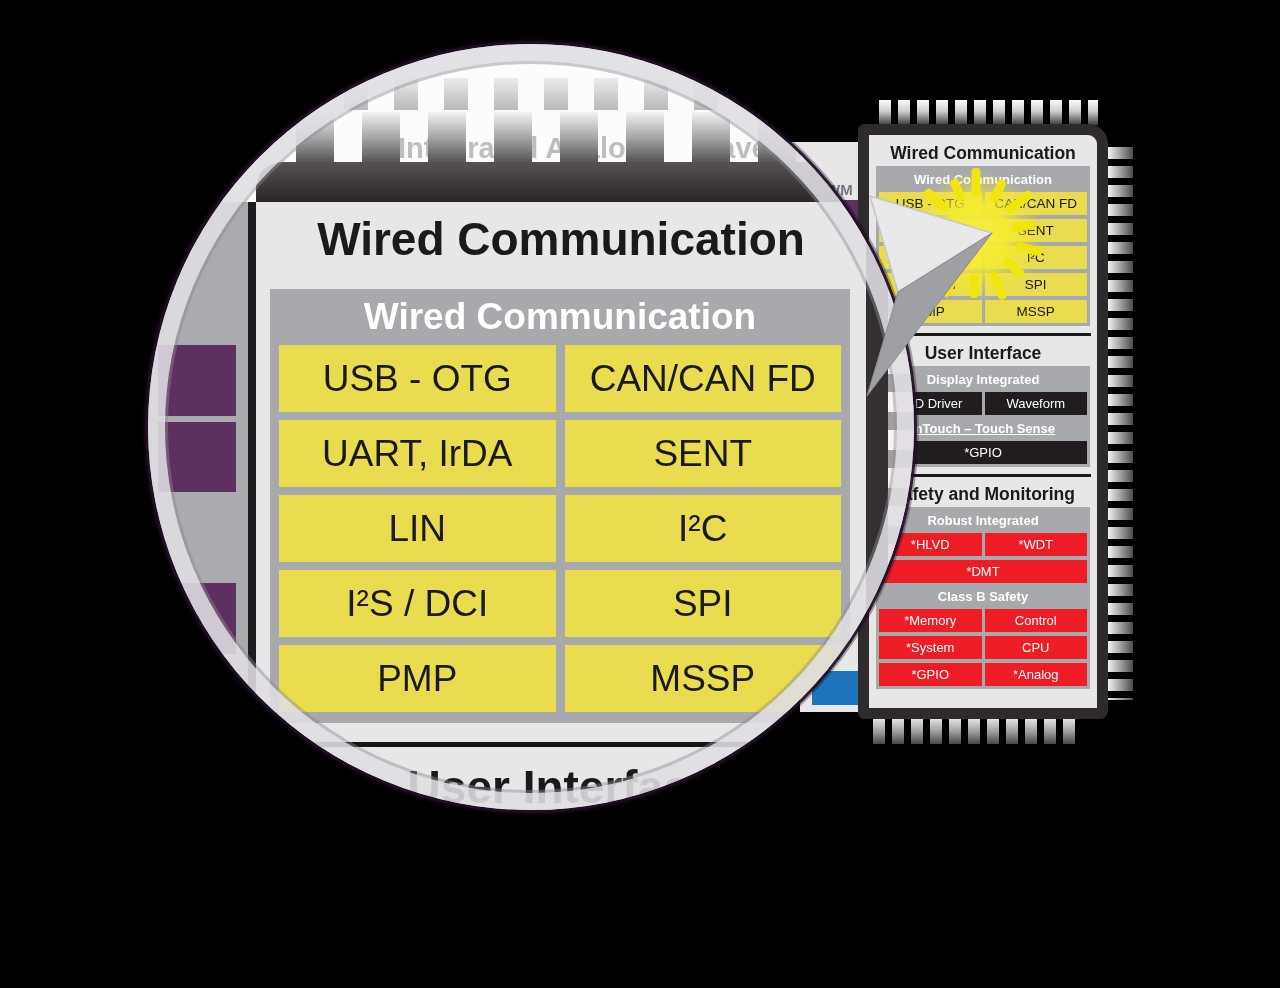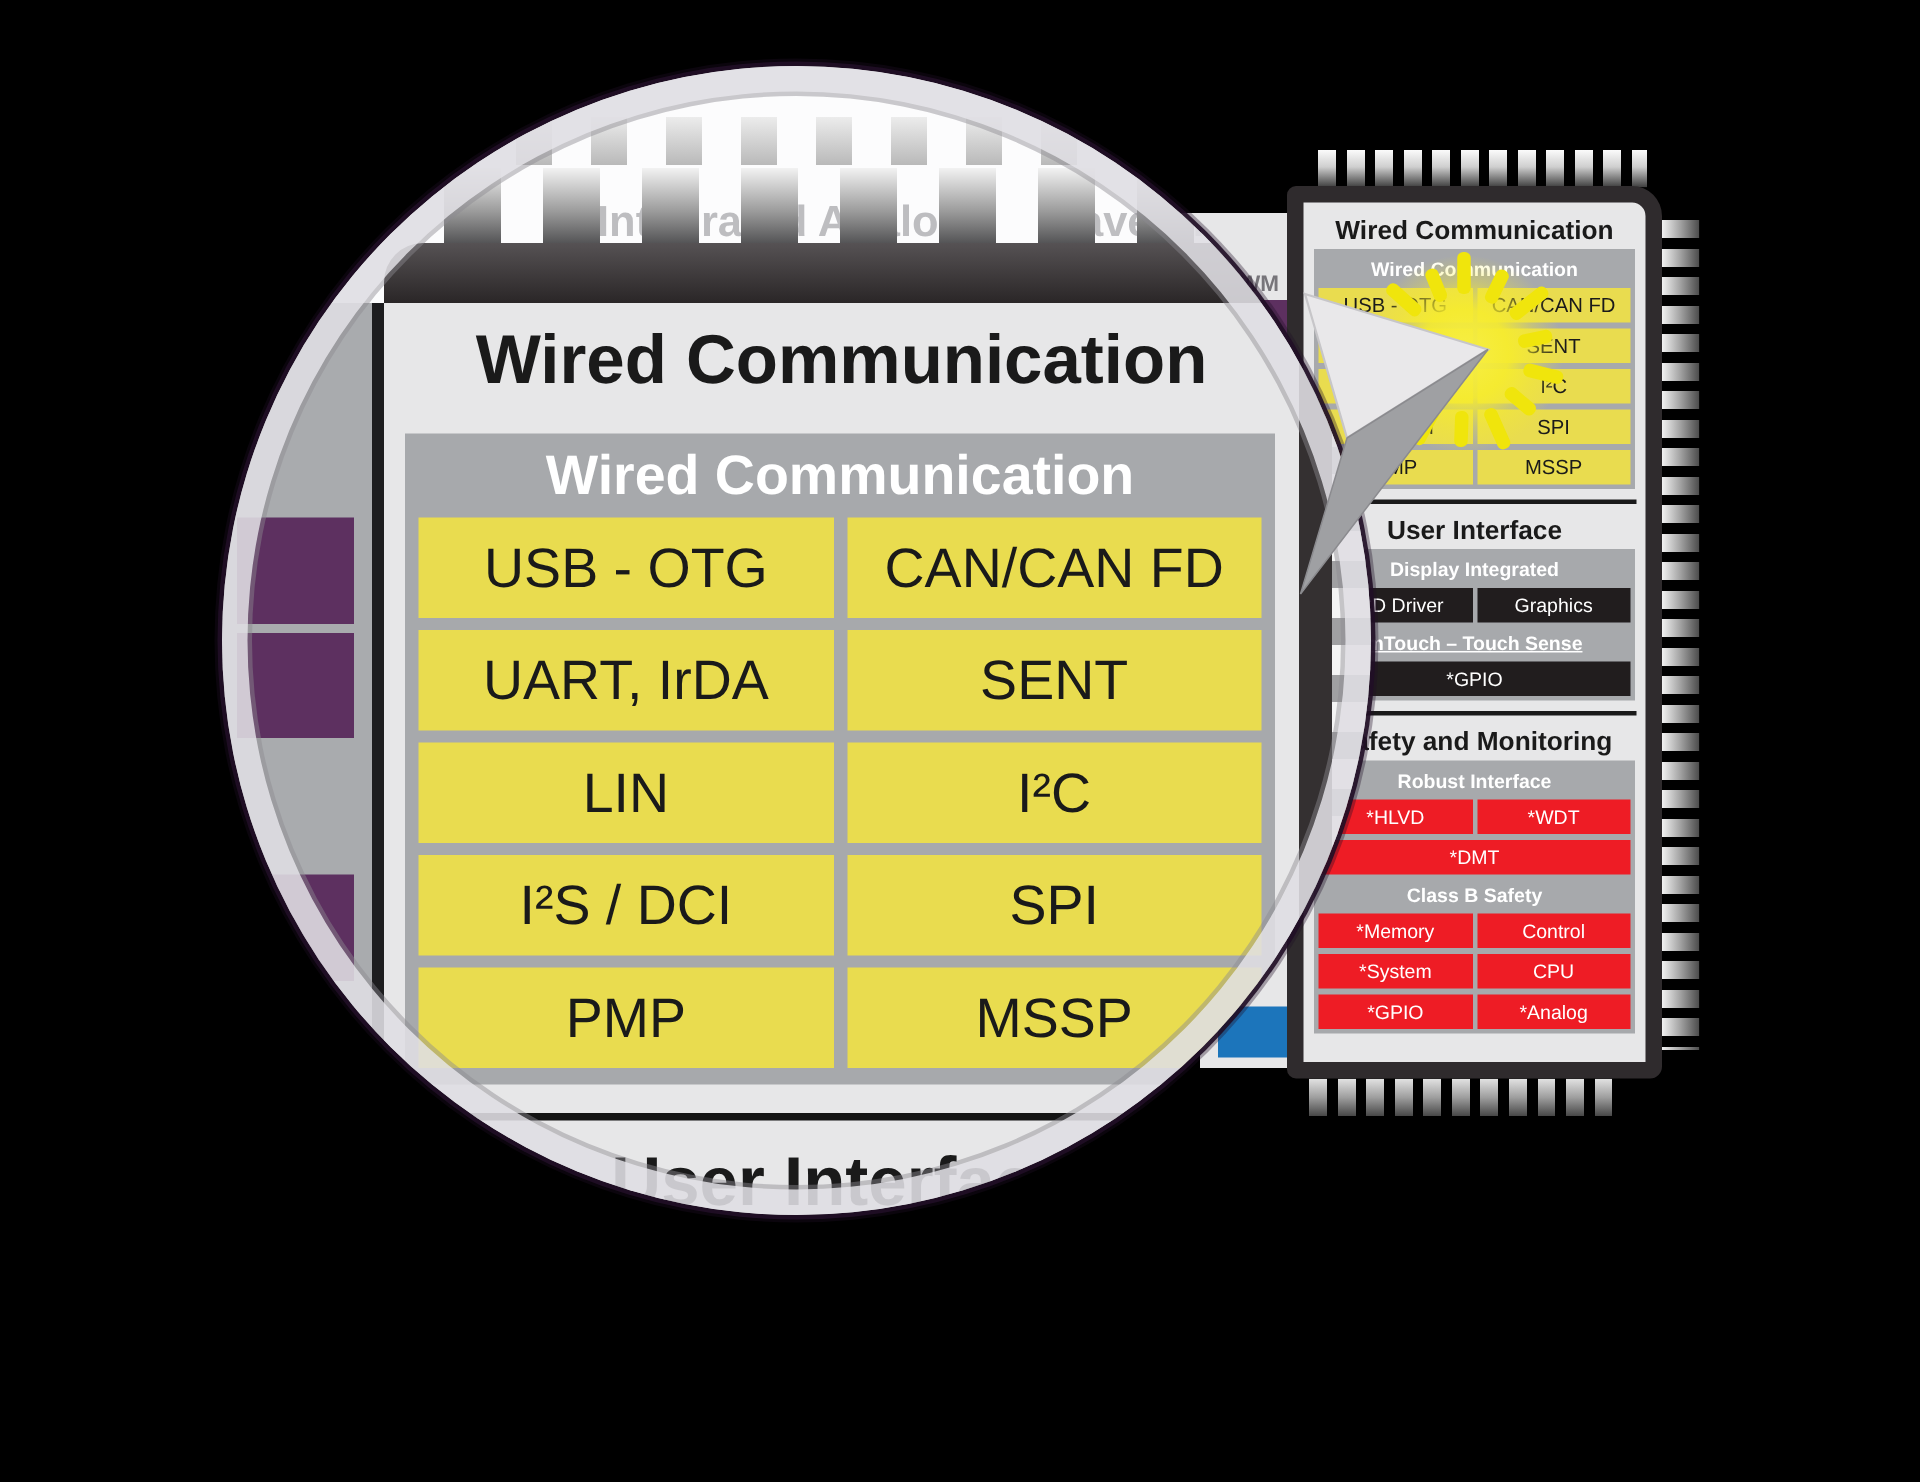--- a/index.html
+++ b/index.html
@@ -134,33 +134,33 @@
         </div>
       </div>
 
       <div class="divider"></div>
 
       <div class="sec-title">User Interface</div>
       <div class="graybox">
         <div class="box-header">Display Integrated</div>
         <div class="grid2">
           <div class="kcell">LCD Driver</div>
-          <div class="kcell">Graphics</div>
+          <div class="kcell">Waveform</div>
         </div>
         <div class="box-header" style="margin-top:3px;text-decoration:underline;">mTouch – Touch Sense</div>
         <div class="grid2">
           <div class="kcell wide">*GPIO</div>
         </div>
       </div>
 
       <div class="divider"></div>
 
       <div class="sec-title">Safety and Monitoring</div>
       <div class="graybox">
-        <div class="box-header">Robust Interface</div>
+        <div class="box-header">Robust Integrated</div>
         <div class="grid2">
           <div class="rcell">*HLVD</div>
           <div class="rcell">*WDT</div>
           <div class="rcell wide">*DMT</div>
         </div>
         <div class="box-header" style="margin-top:3px;text-align:center;">Class B Safety</div>
         <div class="grid2">
           <div class="rcell">*Memory</div>
           <div class="rcell">Control</div>
           <div class="rcell">*System</div>

